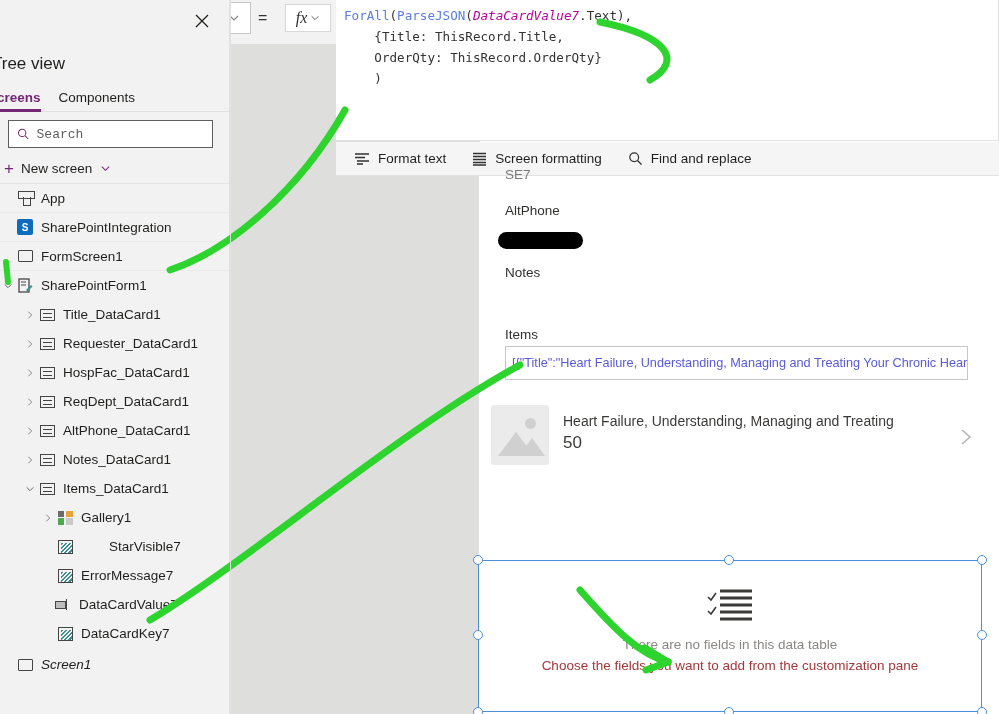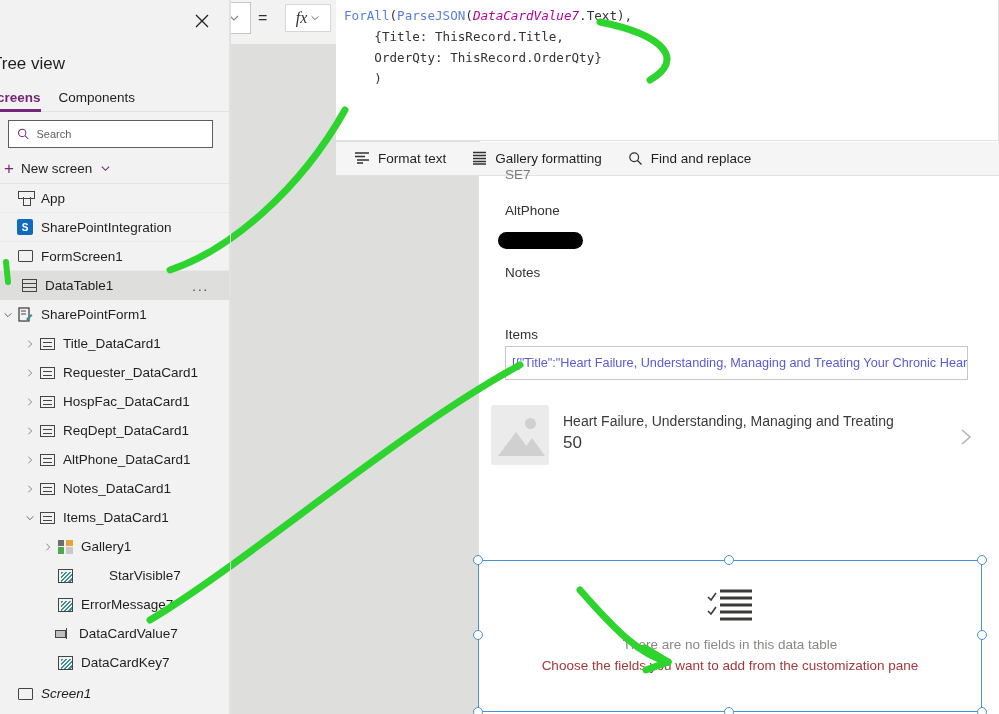--- a/index.html
+++ b/index.html
@@ -42,23 +42,23 @@
     height: 3px; background: #742774;
   }
   .tab.first { margin-left: -12px; }
 
   .search-wrap { padding: 8px 16px 6px 8px; }
   .search-box {
     height: 28px; border: 1px solid #605e5c; background: #fff;
     display: flex; align-items: center; padding: 0 8px;
   }
   .search-box input {
-    border: 0; outline: 0; font-size: 11px; color: #605e5c;
+    border: 0; outline: 0; font-size: 13px; color: #605e5c;
     background: transparent; width: 100%; margin-left: 7px;
-    font-family: Liberation Sans, sans-serif;
+    font-family: Liberation Mono, monospace;
   }
   .search-box input::placeholder { color: #605e5c; }
 
   .new-screen {
     display: flex; align-items: center; height: 30px;
     padding-left: 2px; font-size: 13.5px; color: #201f1e;
     border-bottom: 1px solid #e4e4e4; cursor: pointer;
   }
   .new-screen .plus { color: #742774; font-size: 17px; margin-right: 7px; margin-left: 2px; }
   .new-screen .chev { margin-left: 8px; }
@@ -143,21 +143,21 @@
   }
   .tok-fn { color: #5b7edc; }
   .tok-var { color: #b4009e; font-style: italic; }
   .tok-plain { color: #333; }
 
   .fmt-toolbar {
     position: absolute; left: 336px; top: 142px; width: 663px; height: 34px;
     background: #f5f5f5; border-bottom: 1px solid #e1e1e1;
     display: flex; align-items: center; padding-left: 18px; gap: 26px;
   }
-  .fmt-item { display: flex; align-items: flex-start; gap: 8px;
+  .fmt-item { display: flex; align-items: flex-end; gap: 8px;
               font-size: 13.5px; color: #201f1e; cursor: pointer; }
 
   
   .canvas-bg {
     position: absolute; left: 230px; top: 44px; width: 250px; height: 670px;
     background: #dededd;
   }
   .canvas {
     position: absolute; left: 478px; top: 176px; width: 521px; height: 538px;
     background: #fff; border-left: 1px solid #e1e1e1;
@@ -258,21 +258,21 @@
     <div class="fmt-item">
       <svg width="16" height="14" viewBox="0 0 16 14">
         <path d="M1 2 H15 M1 5.5 H11 M3 9 H15 M3 12 H9" stroke="#323130" stroke-width="1.3"></path>
       </svg>
       <span>Format text</span>
     </div>
     <div class="fmt-item">
       <svg width="15" height="14" viewBox="0 0 15 14">
         <path d="M1 1.5 H14 M1 4.5 H14 M1 7.5 H14 M1 10.5 H14 M1 13 H14" stroke="#323130" stroke-width="1.5"></path>
       </svg>
-      <span>Gallery formatting</span>
+      <span>Screen formatting</span>
     </div>
     <div class="fmt-item">
       <svg width="15" height="15" viewBox="0 0 15 15">
         <circle cx="6.2" cy="6.2" r="4.4" stroke="#323130" stroke-width="1.2" fill="none"></circle>
         <path d="M9.5 9.5 L13.5 13.5" stroke="#323130" stroke-width="1.2"></path>
       </svg>
       <span>Find and replace</span>
     </div>
   </div>
 
@@ -375,28 +375,20 @@
       </div>
 
       <div class="tree-row ind0">
         <span class="chev-slot"></span>
         <span class="icon">
             <span class="ico-screen"></span>
           </span>
         <span class="lbl">FormScreen1</span>
       </div>
 
-      <div class="tree-row ind1 selected nb">
-        <span class="chev-slot"></span>
-        <span class="icon">
-            <span class="ico-table"></span>
-          </span>
-        <span class="lbl">DataTable1</span>
-        <span class="ellipsis-btn">...</span>
-      </div>
 
       <div class="tree-row ind0 nb">
         <span class="chev-slot">
           <svg width="10" height="10" viewBox="0 0 12 12">
               <path d="M2 4 L6 8 L10 4" stroke="#666" stroke-width="1.2" fill="none"></path>
             </svg>
         </span>
         <span class="icon">
           <svg width="15" height="15" viewBox="0 0 15 15">
             <rect x="1" y="1" width="10" height="13" stroke="#444" stroke-width="1.3" fill="none"></rect>

